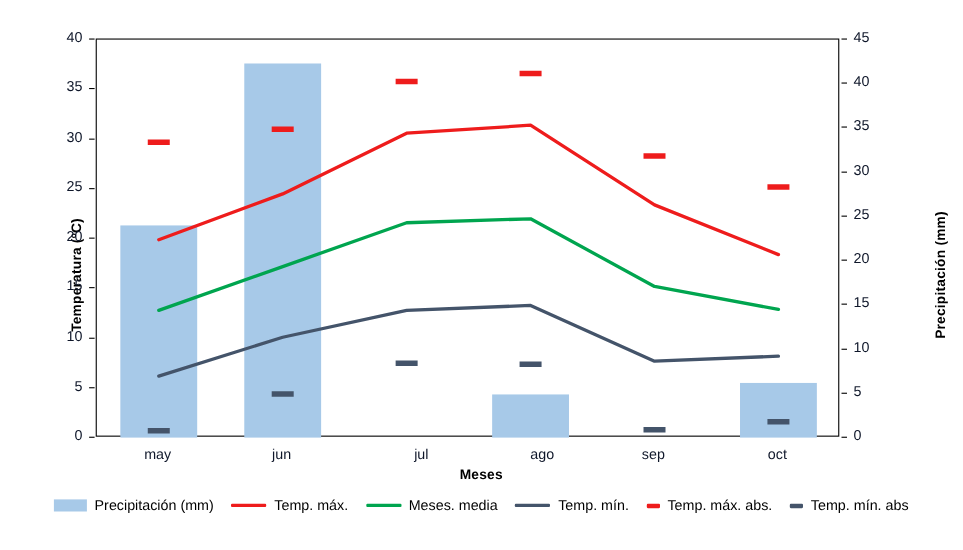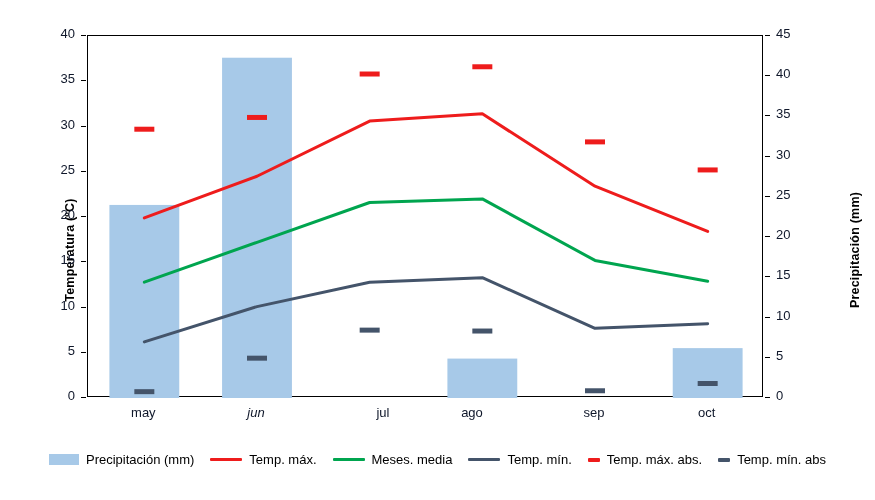--- a/index.html
+++ b/index.html
@@ -88,20 +88,21 @@
 </style>
 </head>
 <body>
 
 <div id="chart-root">
 
   <div class="axis-title" id="y-left-title">Temperatura (ºC)</div>
 
   <div class="axis-title" id="y-right-title">Precipitación (mm)</div>
 
+  <div class="axis-title" id="x-title">Meses</div>
 
   <div id="ticks-left">
       <div class="tick-label tick-left" style="left: 35px; top: 388px;">0</div>
       <div class="tick-mark" style="left: 81px; top: 397px;"></div>
       <div class="tick-label tick-left" style="left: 35px; top: 342.75px;">5</div>
       <div class="tick-mark" style="left: 81px; top: 351.75px;"></div>
       <div class="tick-label tick-left" style="left: 35px; top: 297.5px;">10</div>
       <div class="tick-mark" style="left: 81px; top: 306.5px;"></div>
       <div class="tick-label tick-left" style="left: 35px; top: 252.25px;">15</div>
       <div class="tick-mark" style="left: 81px; top: 261.25px;"></div>
@@ -133,23 +134,23 @@
       <div class="tick-mark" style="left: 765px; top: 155.667px;"></div>
       <div class="tick-label tick-right" style="left: 776px; top: 106.444px;">35</div>
       <div class="tick-mark" style="left: 765px; top: 115.444px;"></div>
       <div class="tick-label tick-right" style="left: 776px; top: 66.2222px;">40</div>
       <div class="tick-mark" style="left: 765px; top: 75.2222px;"></div>
       <div class="tick-label tick-right" style="left: 776px; top: 26px;">45</div>
       <div class="tick-mark" style="left: 765px; top: 35px;"></div>
     </div>
   <div id="ticks-x">
       <div class="tick-label tick-x" style="left: 83.3333px; top: 405px;">may</div>
-      <div class="tick-label tick-x" style="left: 196px; top: 405px; font-style: italic;">jun</div>
+      <div class="tick-label tick-x" style="left: 196px; top: 405px;">jun</div>
       <div class="tick-label tick-x" style="left: 323px; top: 405px;">jul</div>
-      <div class="tick-label tick-x" style="left: 412px; top: 405px;">ago</div>
+      <div class="tick-label tick-x" style="left: 433px; top: 405px;">ago</div>
       <div class="tick-label tick-x" style="left: 534px; top: 405px; text-align: center;">sep</div>
       <div class="tick-label tick-x" style="left: 646.667px; top: 405px;">oct</div>
     </div>
 
   <div id="plot-area">
     <svg id="plot-svg" width="676" height="362" viewBox="0 0 676 362">
         <g>
           <rect x="21.406666666666666" y="168.93333333333334" width="69.85333333333334" height="193.06666666666666" fill="#a7c9e8"></rect>
           <rect x="134.07333333333332" y="21.720000000000027" width="69.85333333333334" height="340.28" fill="#a7c9e8"></rect>
           <rect x="359.40666666666664" y="322.58222222222224" width="69.85333333333334" height="39.41777777777776" fill="#a7c9e8"></rect>

